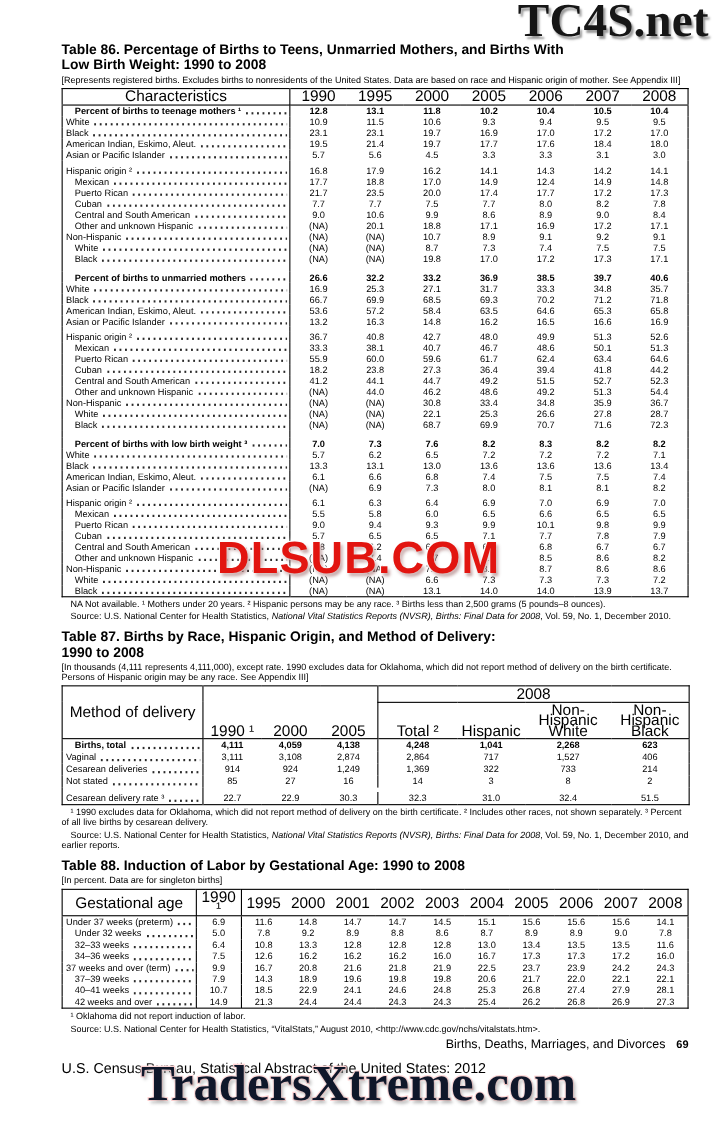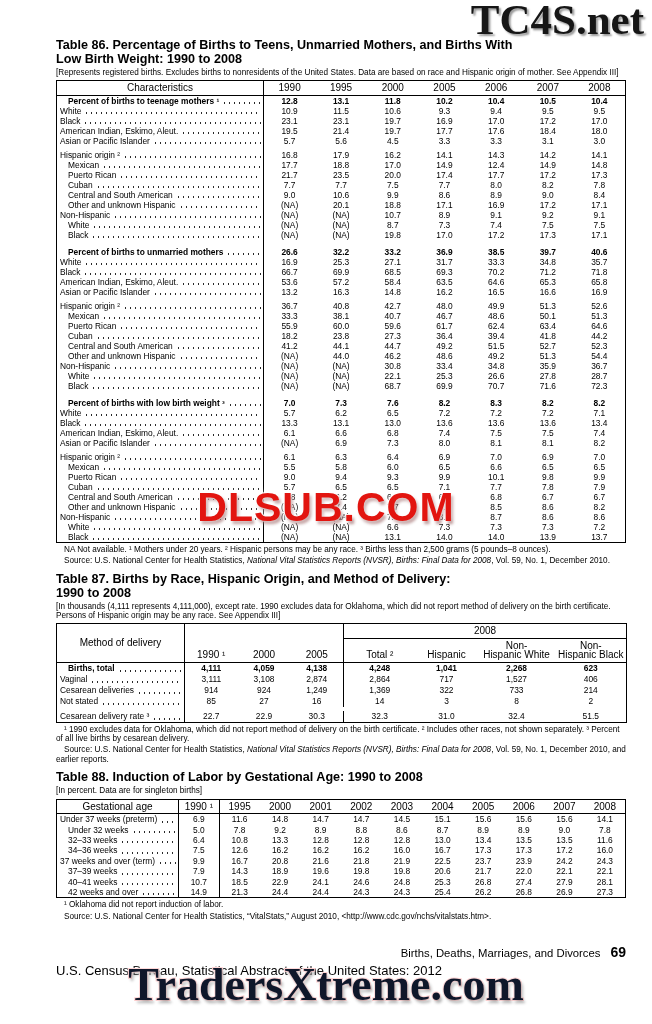--- a/index.html
+++ b/index.html
@@ -5,21 +5,21 @@
   html,body{margin:0;padding:0;background:#e8e8e8;}
   .page{position:relative;width:652px;height:1024px;background:#ffffff;overflow:hidden;
         font-family:"Liberation Sans","DejaVu Sans",sans-serif;color:#000;}
   .content{position:absolute;left:56px;top:38px;width:570px;}
   .sec{margin-top:0;}
   .sec + .sec{margin-top:6px;}
   .tbl-title{font-weight:bold;font-size:12.6px;line-height:14px;}
   .tbl-title div{white-space:nowrap;}
   .tbl-note{font-size:8.2px;line-height:9.4px;margin-top:2px;}
   table.data{border-collapse:collapse;width:100%;margin-top:3px;border:1px solid #000;table-layout:fixed;}
-  table.data th{font-weight:normal;font-size:10px;text-align:center;vertical-align:middle;padding:2px 0;line-height:9.4px;}
+  table.data th{font-weight:normal;font-size:14px;text-align:center;vertical-align:middle;padding:2px 0;line-height:9.4px;}
   table.data td{padding:0;}
   .val{text-align:center;}
   .bold-row td{font-weight:bold;}
   tr.sp-sm td{height:4px;}
   tr.sp-lg td{height:7px;}
   .lblwrap{display:flex;align-items:flex-end;}
   .lbl{white-space:nowrap;}
   .dots{flex:1 1 auto;min-width:5px;height:2px;margin:0 2px 2px 3px;
         background-image:radial-gradient(circle,#2a2a2a 0.8px,transparent 1px);
         background-size:5px 2px;background-position:0 50%;background-repeat:repeat-x;}
@@ -41,21 +41,21 @@
   
   #t88 thead th{border-bottom:1px solid #000;}
   #t88 thead th:first-child{border-right:1px solid #000;}
   #t88 .grp{border-left:1px solid #000;}
   #t88 tbody td{font-size:8.4px;line-height:10.4px;vertical-align:bottom;}
   #t88 tbody td:first-child{border-right:1px solid #000;}
   .fn{font-size:8.2px;line-height:9.4px;margin-top:2px;text-indent:8px;}
   .fn .it{font-style:italic;}
   
   .footer-right{position:absolute;right:26px;top:944px;font-size:11.3px;}
-  .footer-right .pageno{font-weight:bold;font-size:14px;margin-left:10px;}
+  .footer-right .pageno{font-weight:bold;font-size:10px;margin-left:10px;}
   .footer-left{position:absolute;left:56px;top:963px;font-size:13px;}
   
   .wm{position:absolute;white-space:nowrap;pointer-events:none;}
   .wm-top{top:-5px;right:8px;z-index:6;font-family:"Liberation Serif","DejaVu Serif",serif;
           font-weight:bold;font-size:43px;color:#161616;text-shadow:2px 2px 2px #9a9a9a,0 0 2px #ffffff;}
   .wm-mid{top:484px;left:50%;transform:translateX(-50%);z-index:5;
           font-family:"Liberation Sans",sans-serif;font-weight:bold;font-size:41px;letter-spacing:1px;
           color:#e21510;-webkit-text-stroke:2px #ffffff;paint-order:stroke fill;
           text-shadow:0 0 6px rgba(255,255,255,.95),2px 3px 3px rgba(90,0,0,.45);}
   .wm-bottom{top:958px;left:50%;transform:translateX(-50%);z-index:5;

